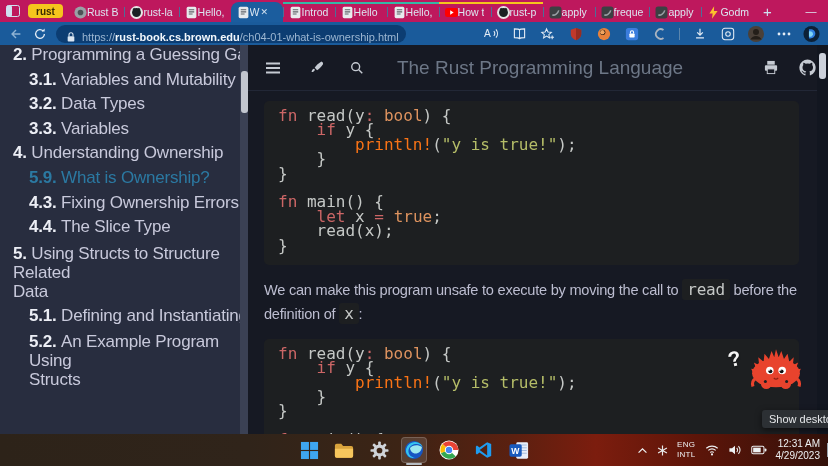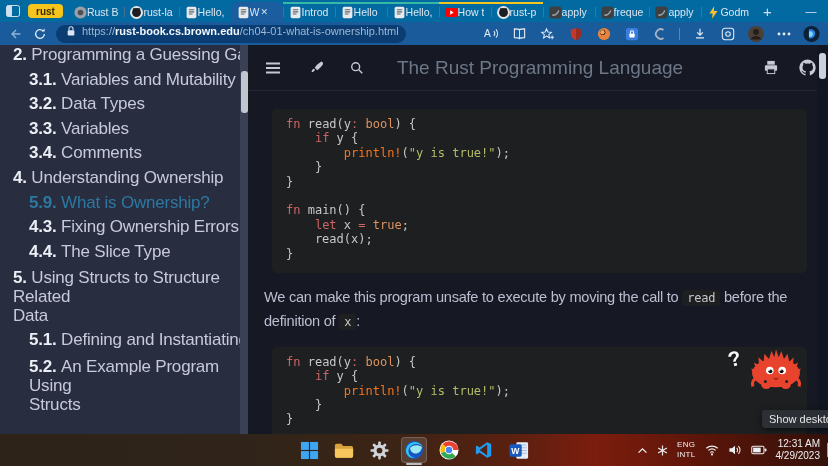--- a/index.html
+++ b/index.html
@@ -1,20 +1,20 @@
 <!DOCTYPE html>
 <html><head>
 <meta charset="utf-8">
 <style>
   html,body{margin:0;padding:0;width:828px;height:466px;overflow:hidden;background:#000;
     font-family:"Liberation Sans",sans-serif;-webkit-font-smoothing:antialiased;}
   .stage{position:relative;width:828px;height:466px;}
 
   
-  .tabbar{height:22px;background:#0369a1;display:flex;align-items:flex-end;position:relative;}
+  .tabbar{height:22px;background:#be185d;display:flex;align-items:flex-end;position:relative;}
   .tab-actions{width:26px;height:22px;display:flex;align-items:center;justify-content:center;}
   .grp-pill{align-self:center;background:#f5c51d;color:#3a2c00;font-size:10px;font-weight:bold;
     padding:1.5px 8px;border-radius:4px;margin:0 5px 0 2px;}
   .tabstrip{display:flex;align-items:flex-end;height:22px;}
   .tab{display:flex;align-items:center;height:20px;padding:0 6px;max-width:53px;min-width:40px;
     overflow:hidden;color:#dce6f1;font-size:10.5px;position:relative;white-space:nowrap;}
   .tab+.tab::before{content:'';position:absolute;left:0;top:5px;height:10px;width:1px;background:#4c6f98;}
   .tab.active{background:#1b5d9e;border-radius:8px 8px 0 0;max-width:70px;}
   .tab.active::before{display:none;}
   .tab.g-yellow::after,.tab.g-teal::after{content:'';position:absolute;top:0;left:0;right:0;height:2px;}
@@ -24,21 +24,21 @@
   .tclose{font-size:9px;color:#cfe0f0;margin-left:1px;}
   .fav{width:13px;height:13px;flex:0 0 13px;display:inline-flex;}
   .fav svg{width:13px;height:13px;}
   .newtab{color:#cfe0f0;font-size:15px;align-self:center;padding:0 8px;}
   .winctl{margin-left:auto;display:flex;align-self:stretch;align-items:center;}
   .winctl .wbtn{width:34px;text-align:center;color:#dfe8f2;font-size:11px;height:22px;line-height:22px;}
 
   
   .toolbar{height:23px;background:#1a5b9b;display:flex;align-items:center;padding:0 8px;gap:8px;}
   .navic{width:16px;height:16px;display:flex;align-items:center;justify-content:center;}
-  .urlbox{display:flex;align-items:flex-start;gap:6px;background:#0c3d72;border-radius:10px;height:18px;
+  .urlbox{display:flex;align-items:flex-end;gap:6px;background:#0c3d72;border-radius:10px;height:18px;
     width:330px;padding:0 10px;color:#e8f0f8;font-size:11px;white-space:nowrap;overflow:hidden;}
   .url-dim{color:#9db7d2;}
   .url-host{color:#f2f7fc;font-weight:bold;}
   .tb-right{margin-left:auto;display:flex;align-items:center;gap:11px;}
   .tbic{width:17px;height:17px;display:flex;align-items:center;justify-content:center;color:#e3ecf5;font-size:11px;}
   .tb-sep{width:1px;height:12px;background:#5b86ad;}
 
   
   .app{display:flex;height:389px;position:relative;overflow:hidden;background:#161923;}
   .sidebar{width:248px;background:#282d3f;position:relative;overflow:hidden;flex:0 0 248px;}
@@ -53,27 +53,27 @@
   .sb-thumb{position:absolute;right:0.5px;top:26px;width:7px;height:42px;background:#c2c6cf;border-radius:3px;}
 
   .main{flex:1;position:relative;background:#161923;}
   .menubar{height:45px;display:flex;align-items:center;gap:24px;padding:0 16px;
     border-bottom:1px solid #222736;position:relative;color:#c6cbd3;}
   .mtitle{position:absolute;left:0;right:0;text-align:center;font-size:19px;color:#6d7787;pointer-events:none;}
   .mb-right{margin-left:auto;display:flex;gap:18px;z-index:2;}
   .mbic{width:18px;height:18px;display:flex;align-items:center;justify-content:center;}
 
   .page{padding:10px 16px 0 16px;}
-  .codeblock{background:#1d1f21;border-radius:5px;margin:8px;padding:8px 10px 12px 14px;width:511px;
-    font-family:"DejaVu Sans Mono",monospace;font-size:12px;line-height:14.4px;color:#c5c8c6;overflow:hidden;}
+  .codeblock{background:#1d1f21;border-radius:5px;margin:0;padding:8px 10px 12px 14px;width:511px;
+    font-family:"DejaVu Sans Mono",monospace;font-size:16px;line-height:14.4px;color:#c5c8c6;overflow:hidden;}
   .cline{height:14.4px;white-space:pre;}
   .tok-kw{color:#cc6666;}.tok-ty{color:#de935f;}.tok-mc{color:#f97316;}.tok-st{color:#b5bd68;}.tok-pl{color:#c5c8c6;}
   .para{margin:13px 0 12px 0;width:552px;font-size:14.6px;letter-spacing:-0.25px;line-height:23.5px;color:#bcbdd0;}
   .icode{background:#1d1f21;border-radius:3px;padding:1px 5px;font-family:"DejaVu Sans Mono",monospace;
-    font-size:12px;color:#c5c8c6;}
+    font-size:16px;color:#c5c8c6;}
 
   .main-scroll{position:absolute;right:0;top:0;bottom:0;width:11px;background:#121620;}
   .main-thumb{position:absolute;top:8px;left:2px;width:7px;height:26px;background:#ccd1db;border-radius:3px;}
 
   .ferris{position:absolute;left:480px;top:298px;width:90px;height:60px;}
   .qmark{position:absolute;left:0;top:4px;color:#f4f4f4;font-size:21px;font-weight:bold;
     transform:rotate(-14deg);text-shadow:0 1px 2px rgba(0,0,0,.6);}
   .crab{position:absolute;left:17px;top:0;}
 
   .tooltip{position:absolute;left:762px;top:410px;background:#2c3034;color:#e6e8ea;font-size:11px;
@@ -335,21 +335,20 @@
       </div>
     </div>
 
     <div class="app">
       <aside class="sidebar">
         <nav class="toc" id="toc">
             <div class="toc-item nowrap"><span class="num">2. </span><span>Programming a Guessing Game</span></div>
             <div class="toc-item ind nowrap"><span class="num">3.1. </span><span>Variables and Mutability</span></div>
             <div class="toc-item ind nowrap"><span class="num">3.2. </span><span>Data Types</span></div>
             <div class="toc-item ind nowrap"><span class="num">3.3. </span><span>Variables</span></div>
-            <div class="toc-item ind nowrap"><span class="num">3.4. </span><span>Comments</span></div>
             <div class="toc-item nowrap"><span class="num">4. </span><span>Understanding Ownership</span></div>
             <div class="toc-item ind active nowrap"><span class="num">5.9. </span><span>What is Ownership?</span></div>
             <div class="toc-item ind nowrap"><span class="num">4.3. </span><span>Fixing Ownership Errors</span></div>
             <div class="toc-item ind nowrap"><span class="num">4.4. </span><span>The Slice Type</span></div>
             <div class="toc-item wrapped"><span class="num">5. </span><span>Using Structs to Structure Related
 Data</span></div>
             <div class="toc-item ind nowrap"><span class="num">5.1. </span><span>Defining and Instantiating Structs</span></div>
             <div class="toc-item ind wrapped"><span class="num">5.2. </span><span>An Example Program Using
 Structs</span></div>
           </nav>

